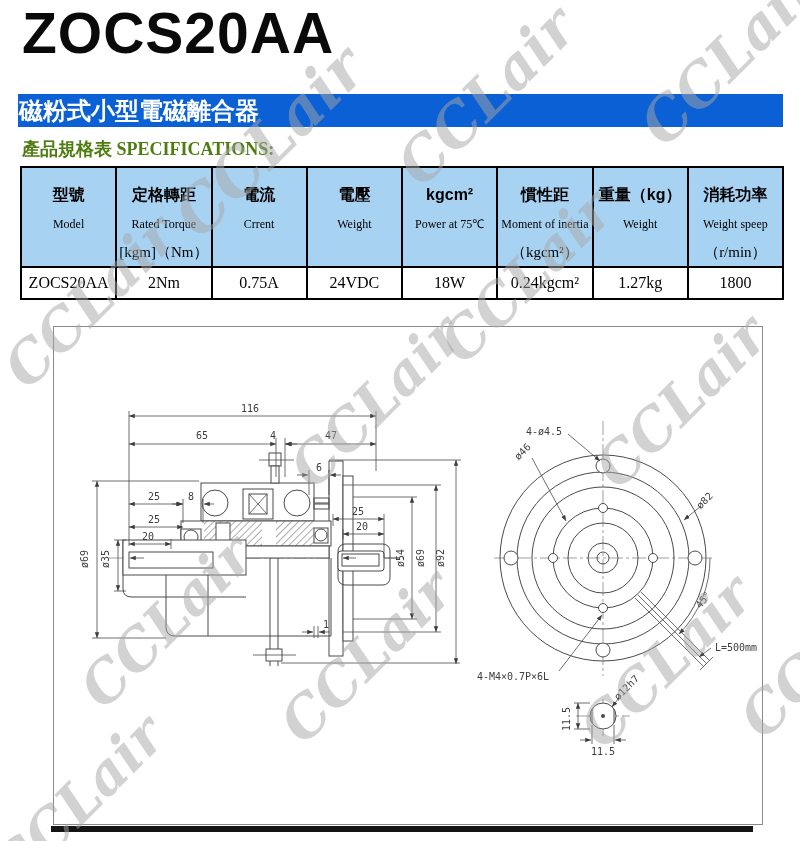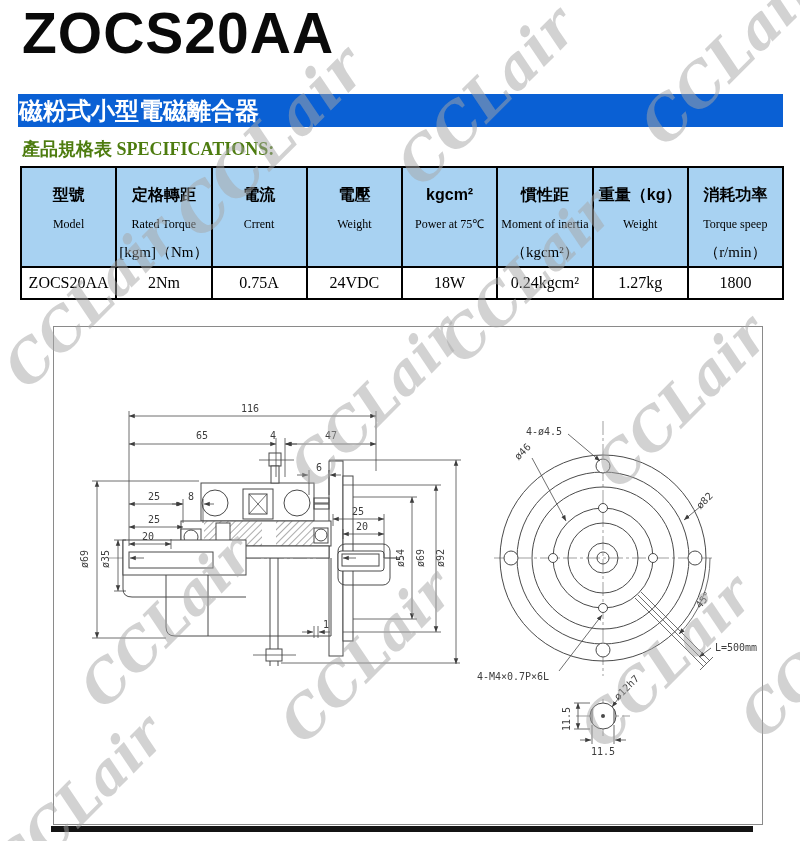--- a/index.html
+++ b/index.html
@@ -110,21 +110,21 @@
           <div class="hen">Moment of inertia</div>
           <div class="hun">（kgcm²）</div>
         </th>
     <th>
           <div class="hzh">重量（kg）</div>
           <div class="hen">Weight</div>
           <div class="hun"></div>
         </th>
     <th>
           <div class="hzh">消耗功率</div>
-          <div class="hen">Torque speep</div>
+          <div class="hen">Weight speep</div>
           <div class="hun">（r/min）</div>
         </th>
   </tr>
   <tr>
     <td>ZOCS20AA</td>
     <td>2Nm</td>
     <td>0.75A</td>
     <td>24VDC</td>
     <td>18W</td>
     <td>0.24kgcm²</td>

